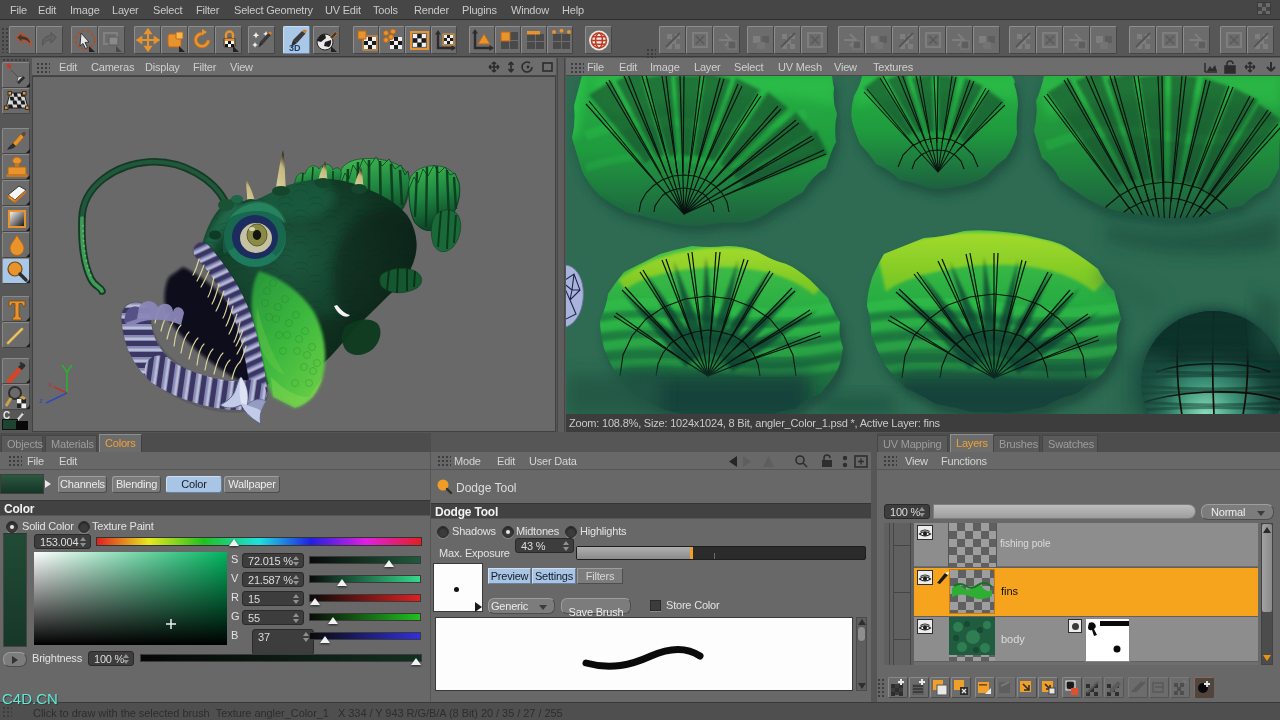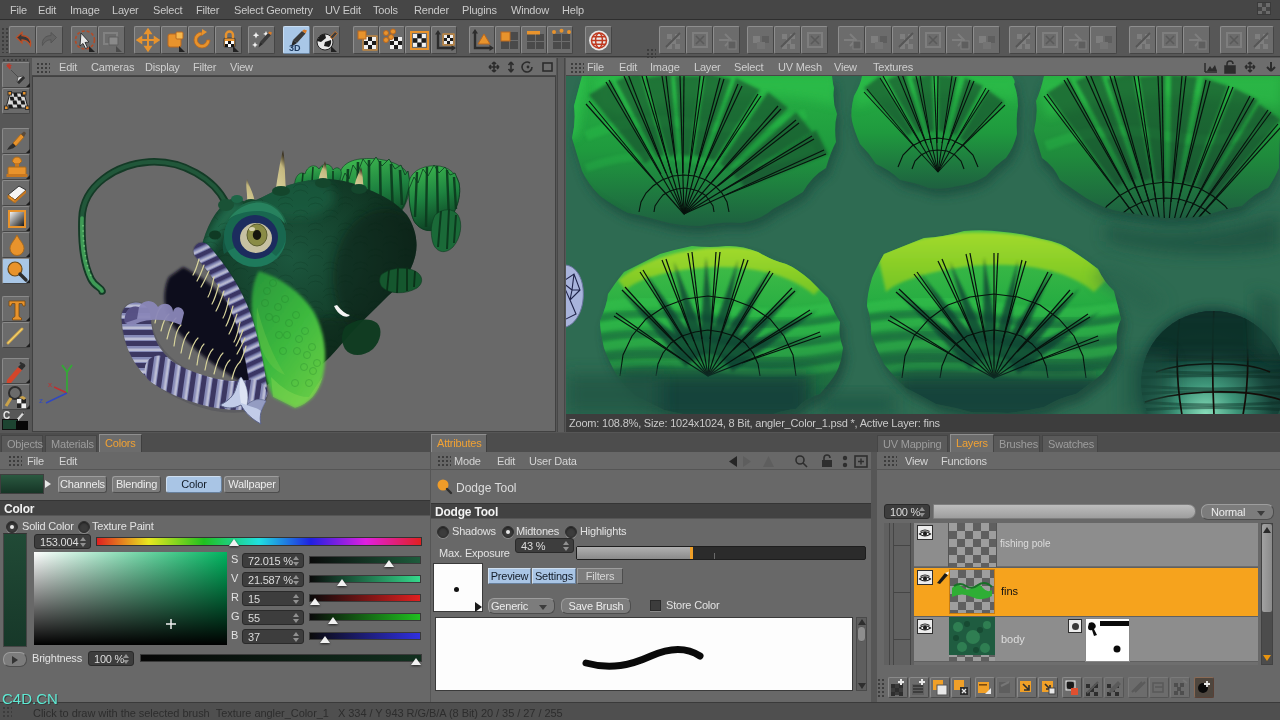--- a/index.html
+++ b/index.html
@@ -1174,23 +1174,20 @@
           <path d="M540,190 q40,16 60,38 l-20,8 q-30,-20 -52,-34 z" fill="#27624c" opacity="0.55" filter="url(#ib2)"></path>
         </svg>
       </div>
   <div id="vpRstat">Zoom: 108.8%, Size: 1024x1024, 8 Bit, angler_Color_1.psd *, Active Layer: fins</div>
 </div>
 <div class="tabstrip" style="left:0;width:431px">
   <div class="tab" style="left:1px;width:42px">Objects</div>
   <div class="tab" style="left:45px;width:52px">Materials</div>
   <div class="tab on" style="left:99px">Colors</div>
 </div>
-<div class="tabstrip" style="left:431px;width:446px">
-  <div class="tab on" style="left:0px">Attributes</div>
-</div>
 <div class="tabstrip" style="left:877px;width:403px">
   <div class="tab" style="left:0px;width:71px">UV Mapping</div>
   <div class="tab on" style="left:73px">Layers</div>
   <div class="tab" style="left:116px;width:47px">Brushes</div>
   <div class="tab" style="left:165px;width:56px">Swatches</div>
 </div>
 <div class="panel" id="panelL" style="left:0;width:430px">
   <div class="pmenu">
     <div class="abs grip" style="left:8px;top:3px;width:14px;height:11px"></div>
     <span style="left:27px">File</span>
@@ -1251,21 +1248,21 @@
       <div class="abs" style="left:309px;top:142px;width:112px;height:8px;background:linear-gradient(90deg,#0a0a0a,#e02020);border:1px solid #3a3a3a"></div>
       <div class="triup" style="left:310px;top:146px"></div>
       <div class="rlabel" style="left:231px;top:158px">G</div>
       <div class="field" style="left:242px;top:158px;width:62px;height:15px">
         <span class="tx">55</span>
         <span class="spin"></span>
       </div>
       <div class="abs" style="left:309px;top:161px;width:112px;height:8px;background:linear-gradient(90deg,#0a0a0a,#20c020);border:1px solid #3a3a3a"></div>
       <div class="triup" style="left:328px;top:165px"></div>
       <div class="rlabel" style="left:231px;top:177px">B</div>
-      <div class="field" style="left:242px;top:177px;width:62px;height:15px">
+      <div class="field" style="left:252px;top:177px;width:62px;height:26px">
         <span class="tx">37</span>
         <span class="spin"></span>
       </div>
       <div class="abs" style="left:309px;top:180px;width:112px;height:8px;background:linear-gradient(90deg,#0a0a0a,#3030e0);border:1px solid #3a3a3a"></div>
       <div class="triup" style="left:320px;top:184px"></div>
       <div class="btn" style="left:3px;top:200px;width:24px;height:15px;border-radius:7px">
         <span style="position:absolute;left:8px;top:3px;width:0;height:0;border-top:4px solid transparent;border-bottom:4px solid transparent;border-left:6px solid #333"></span>
       </div>
       <div class="rlabel" style="left:32px;top:200px">Brightness</div>
       <div class="field" style="left:88px;top:199px;width:46px;height:15px">
@@ -1325,21 +1322,21 @@
       <div class="abs" style="left:146px;top:95px;width:113px;height:12px;background:linear-gradient(180deg,#b0b0b0,#8a8a8a)"></div>
       <div class="abs" style="left:259px;top:95px;width:3px;height:12px;background:#f0a028"></div>
       <div class="abs" style="left:283px;top:101px;width:1px;height:6px;background:#6a6a6a"></div>
       <div class="abs" style="left:2px;top:111px;width:50px;height:49px;background:#fdfdfd;border:1px solid #3a3a3a"></div>
       <div class="abs" style="left:23px;top:135px;width:5px;height:5px;border-radius:50%;background:#111"></div>
       <div class="abs" style="left:44px;top:150px;width:0;height:0;border-top:5px solid transparent;border-bottom:5px solid transparent;border-left:7px solid #1a1a1a"></div>
       <div class="btn blue" style="left:57px;top:116px;width:43px;height:16px;border-radius:0;padding-top:1px">Preview</div>
       <div class="btn blue" style="left:101px;top:116px;width:44px;height:16px;border-radius:0;padding-top:1px">Settings</div>
       <div class="btn" style="left:146px;top:116px;width:46px;height:16px;border-radius:0;padding-top:1px;color:#d6d6d6">Filters</div>
       <div class="btn" style="left:57px;top:146px;width:67px;height:16px;border-radius:6px;padding-top:1px;text-align:left"><span style="margin-left:2px">Generic</span><span style="position:absolute;right:7px;top:6px;width:0;height:0;border-left:4px solid transparent;border-right:4px solid transparent;border-top:5px solid #3c3c3c"></span></div>
-      <div class="btn" style="left:130px;top:146px;width:70px;height:16px;border-radius:6px;padding-top:1px">Save Brush</div>
+      <div class="btn" style="left:130px;top:146px;width:70px;height:16px;border-radius:6px;padding-top:7px">Save Brush</div>
       <div class="abs" style="left:219px;top:148px;width:11px;height:11px;background:#3c3c3c;border:1px solid #2a2a2a;box-shadow:0 1px 0 #8a8a8a"></div>
       <div class="rlabel" style="left:235px;top:147px">Store Color</div>
       <div class="abs" style="left:4px;top:165px;width:418px;height:74px;background:#fdfdfd;border:1px solid #3a3a3a">
 <svg width="418" height="74">
           <path d="M150 45 C175 52 195 47 215 38 C235 29 252 30 264 38" fill="none" stroke="#0a0a0a" stroke-width="7" stroke-linecap="round"></path>
         </svg></div>
       <div class="abs" style="left:425px;top:165px;width:11px;height:74px;background:#5e5e5e;border:1px solid #4a4a4a">
 <div class="abs" style="left:1px;top:1px;width:0;height:0;border-left:4px solid transparent;border-right:4px solid transparent;border-bottom:6px solid #2e2e2e"></div>
 <div class="abs" style="left:0px;top:8px;width:9px;height:16px;background:#8e8e8e;border-radius:4px;border:1px solid #555"></div>
 <div class="abs" style="left:1px;bottom:1px;width:0;height:0;border-left:4px solid transparent;border-right:4px solid transparent;border-top:6px solid #2e2e2e"></div>

